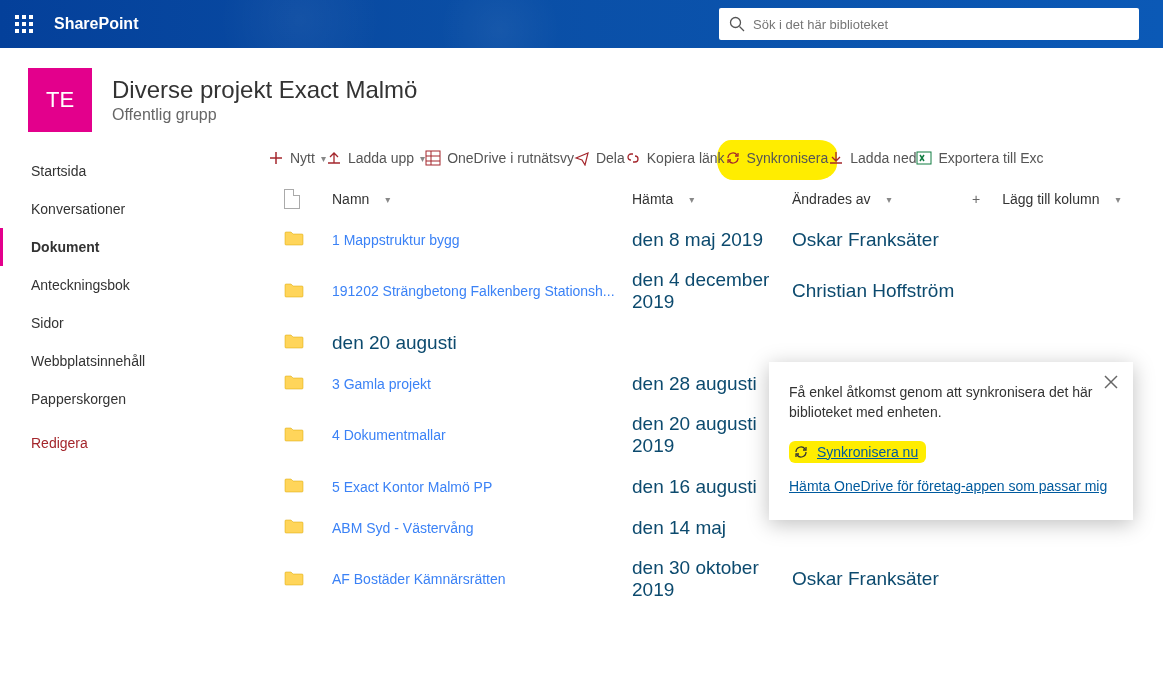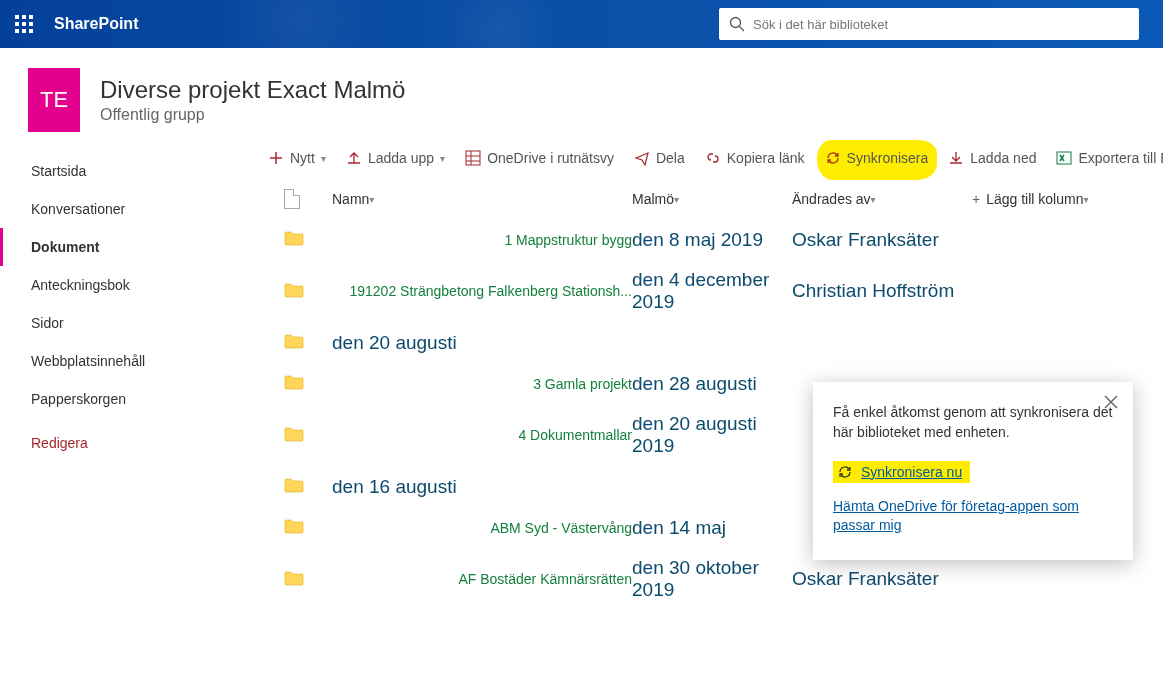--- a/index.html
+++ b/index.html
@@ -11,62 +11,62 @@
     .waffle { width:48px; height:48px; display:flex; align-items:center; justify-content:center; cursor:pointer; }
     .waffle-grid { width:18px; height:18px; display:grid; grid-template-columns:repeat(3,4px); grid-template-rows:repeat(3,4px); gap:3px; }
     .waffle-grid span { background:#fff; }
     .brand { font-size:16px; font-weight:600; margin-left:6px; }
     .search-wrap { margin-left:auto; margin-right:24px; width:420px; height:32px; background:#fff; border-radius:2px; display:flex; align-items:center; padding:0 10px; }
     .search-wrap svg { width:16px; height:16px; color:#555; margin-right:8px; }
     .search-wrap input { border:none; outline:none; flex:1; font-size:13px; color:#333; }
 
     
     .site-header { display:flex; align-items:center; padding:20px 28px 8px 28px; }
-    .site-logo { width:52px; height:64px; background:#e3008c; color:#fff; display:flex; align-items:center; justify-content:center; font-size:22px; margin-right:20px; }
+    .site-logo { width:64px; height:64px; background:#e3008c; color:#fff; display:flex; align-items:center; justify-content:center; font-size:22px; margin-right:20px; }
     .site-title { font-size:24px; color:#333; font-weight:400; }
     .site-subtitle { font-size:16px; color:#666; margin-top:2px; }
 
     
     .body-row { display:flex; height: calc(100% - 48px - 94px); }
     .left-nav { width:216px; padding-top:12px; }
     .left-nav .item { padding:11px 28px; font-size:14px; color:#333; cursor:pointer; border-left:3px solid transparent; }
     .left-nav .item.selected { border-left:3px solid #e3008c; font-weight:600; }
     .left-nav .item.edit { color:#a4262c; margin-top:6px; }
 
     .main { flex:1; padding:0 0 0 44px; position:relative; overflow:hidden; }
 
     
-    .toolbar { display:flex; align-items:center; gap:20px; padding:10px 4px 14px 8px; color:#555; }
+    .toolbar { display:flex; align-items:center; padding:10px 4px 14px 8px; color:#555; }
     .tbtn { display:flex; align-items:center; gap:6px; color:#555; cursor:pointer; white-space:nowrap; font-size:14px; }
     .tbtn svg, .tbtn .ic { width:16px; height:16px; color:#a4262c; }
     .tbtn.sync { position:relative; }
     .highlight-sync { position:absolute; left:-8px; top:-10px; width:120px; height:40px; background:#ffed00; border-radius:14px 18px 20px 16px / 18px 14px 16px 20px; z-index:-1; }
     .chev { font-size:10px; color:#888; }
 
     
     .crumb { padding:22px 0 18px 8px; font-size:20px; color:#555; }
     .crumb .sep { margin:0 8px; color:#aaa; }
     .crumb .cur { font-weight:600; color:#333; }
 
     
     .list { padding-left: 24px; }
     .list-head, .list-row { display:grid; grid-template-columns:48px 300px 160px 180px 200px; align-items:center; padding:9px 0; font-size:14px; }
     .list-head { color:#333; border-bottom:1px solid transparent; }
-    .list-head .hc { display:flex; align-items:center; gap:0; cursor:pointer; }
+    .list-head .hc { display:flex; align-items:center; gap:16px; cursor:pointer; }
     .file-icon { width:20px; height:20px; }
     .folder-svg { fill:#ffd55a; stroke:#d9a400; stroke-width:.5; }
-    .cell-name { color:#15803d;text-align:right; }
+    .cell-name { color:#3b82f6; }
     .cell-date, .cell-by { color:#0c4a6e; font-size:19px; }
     .add-col::before { content:"+"; margin-right:6px; color:#666; }
 
     
-    .callout { position:absolute; right:30px; top:242px; width:320px; background:#fff; box-shadow:0 4px 20px rgba(0,0,0,.25); padding:20px 20px 24px 20px; z-index:10; }
+    .callout { position:absolute; right:30px; top:222px; width:364px; background:#fff; box-shadow:0 4px 20px rgba(0,0,0,.25); padding:20px 20px 24px 20px; z-index:10; }
     .callout .close { position:absolute; right:14px; top:12px; width:16px; height:16px; cursor:pointer; color:#666; }
     .callout p { font-size:14px; color:#333; line-height:1.45; }
-    .sync-now-wrap { display:inline-flex; align-items:center; gap:8px; margin-top:18px; background:#ffed00; padding:3px 8px 3px 4px; }
+    .sync-now-wrap { display:inline-flex; align-items:center; gap:8px; margin-top:18px; background:#ffed00; padding:3px 8px 3px 4px;border-radius:6px; }
     .sync-now-wrap a { color:#005a9e; text-decoration:underline; font-size:14px; cursor:pointer; }
     .sync-now-wrap svg { width:16px; height:16px; }
     .dl-link { display:block; margin-top:14px; color:#005a9e; text-decoration:underline; font-size:14px; line-height:1.4; cursor:pointer; }
 
     .doc-icon { width:16px; height:20px; border:1px solid #aaa; background:#fff; position:relative; }
     .doc-icon::after { content:""; position:absolute; right:-1px; top:-1px; width:6px; height:6px; background:#fff; border-left:1px solid #aaa; border-bottom:1px solid #aaa; }
   </style>
 </head>
 <body>
 
@@ -181,21 +181,21 @@
     <div class="list">
       <div class="list-head">
         <div>
             <div class="doc-icon"></div>
           </div>
         <div class="hc">
             <span>Namn</span>
             <span class="chev">▾</span>
           </div>
         <div class="hc">
-            <span>Malmö</span>
+            <span>Hämta</span>
             <span class="chev">▾</span>
           </div>
         <div class="hc">
             <span>Ändrades av</span>
             <span class="chev">▾</span>
           </div>
         <div class="hc add-col">
             <span>Lägg till kolumn</span>
             <span class="chev">▾</span>
           </div>
@@ -242,20 +242,21 @@
               </svg></div>
             <div class="cell-name">4 Dokumentmallar</div>
             <div class="cell-date">den 20 augusti 2019</div>
             <div class="cell-by"></div>
             <div></div>
           </div>
           <div class="list-row">
             <div><svg class="file-icon" viewBox="0 0 20 16">
                 <path class="folder-svg" d="M1 3a1 1 0 011-1h5l2 2h9a1 1 0 011 1v9a1 1 0 01-1 1H2a1 1 0 01-1-1z"></path>
               </svg></div>
+            <div class="cell-name">5 Exact Kontor Malmö PP</div>
             <div class="cell-date">den 16 augusti</div>
             <div class="cell-by"></div>
             <div></div>
           </div>
           <div class="list-row">
             <div><svg class="file-icon" viewBox="0 0 20 16">
                 <path class="folder-svg" d="M1 3a1 1 0 011-1h5l2 2h9a1 1 0 011 1v9a1 1 0 01-1 1H2a1 1 0 01-1-1z"></path>
               </svg></div>
             <div class="cell-name">ABM Syd - Västervång</div>
             <div class="cell-date">den 14 maj</div>

